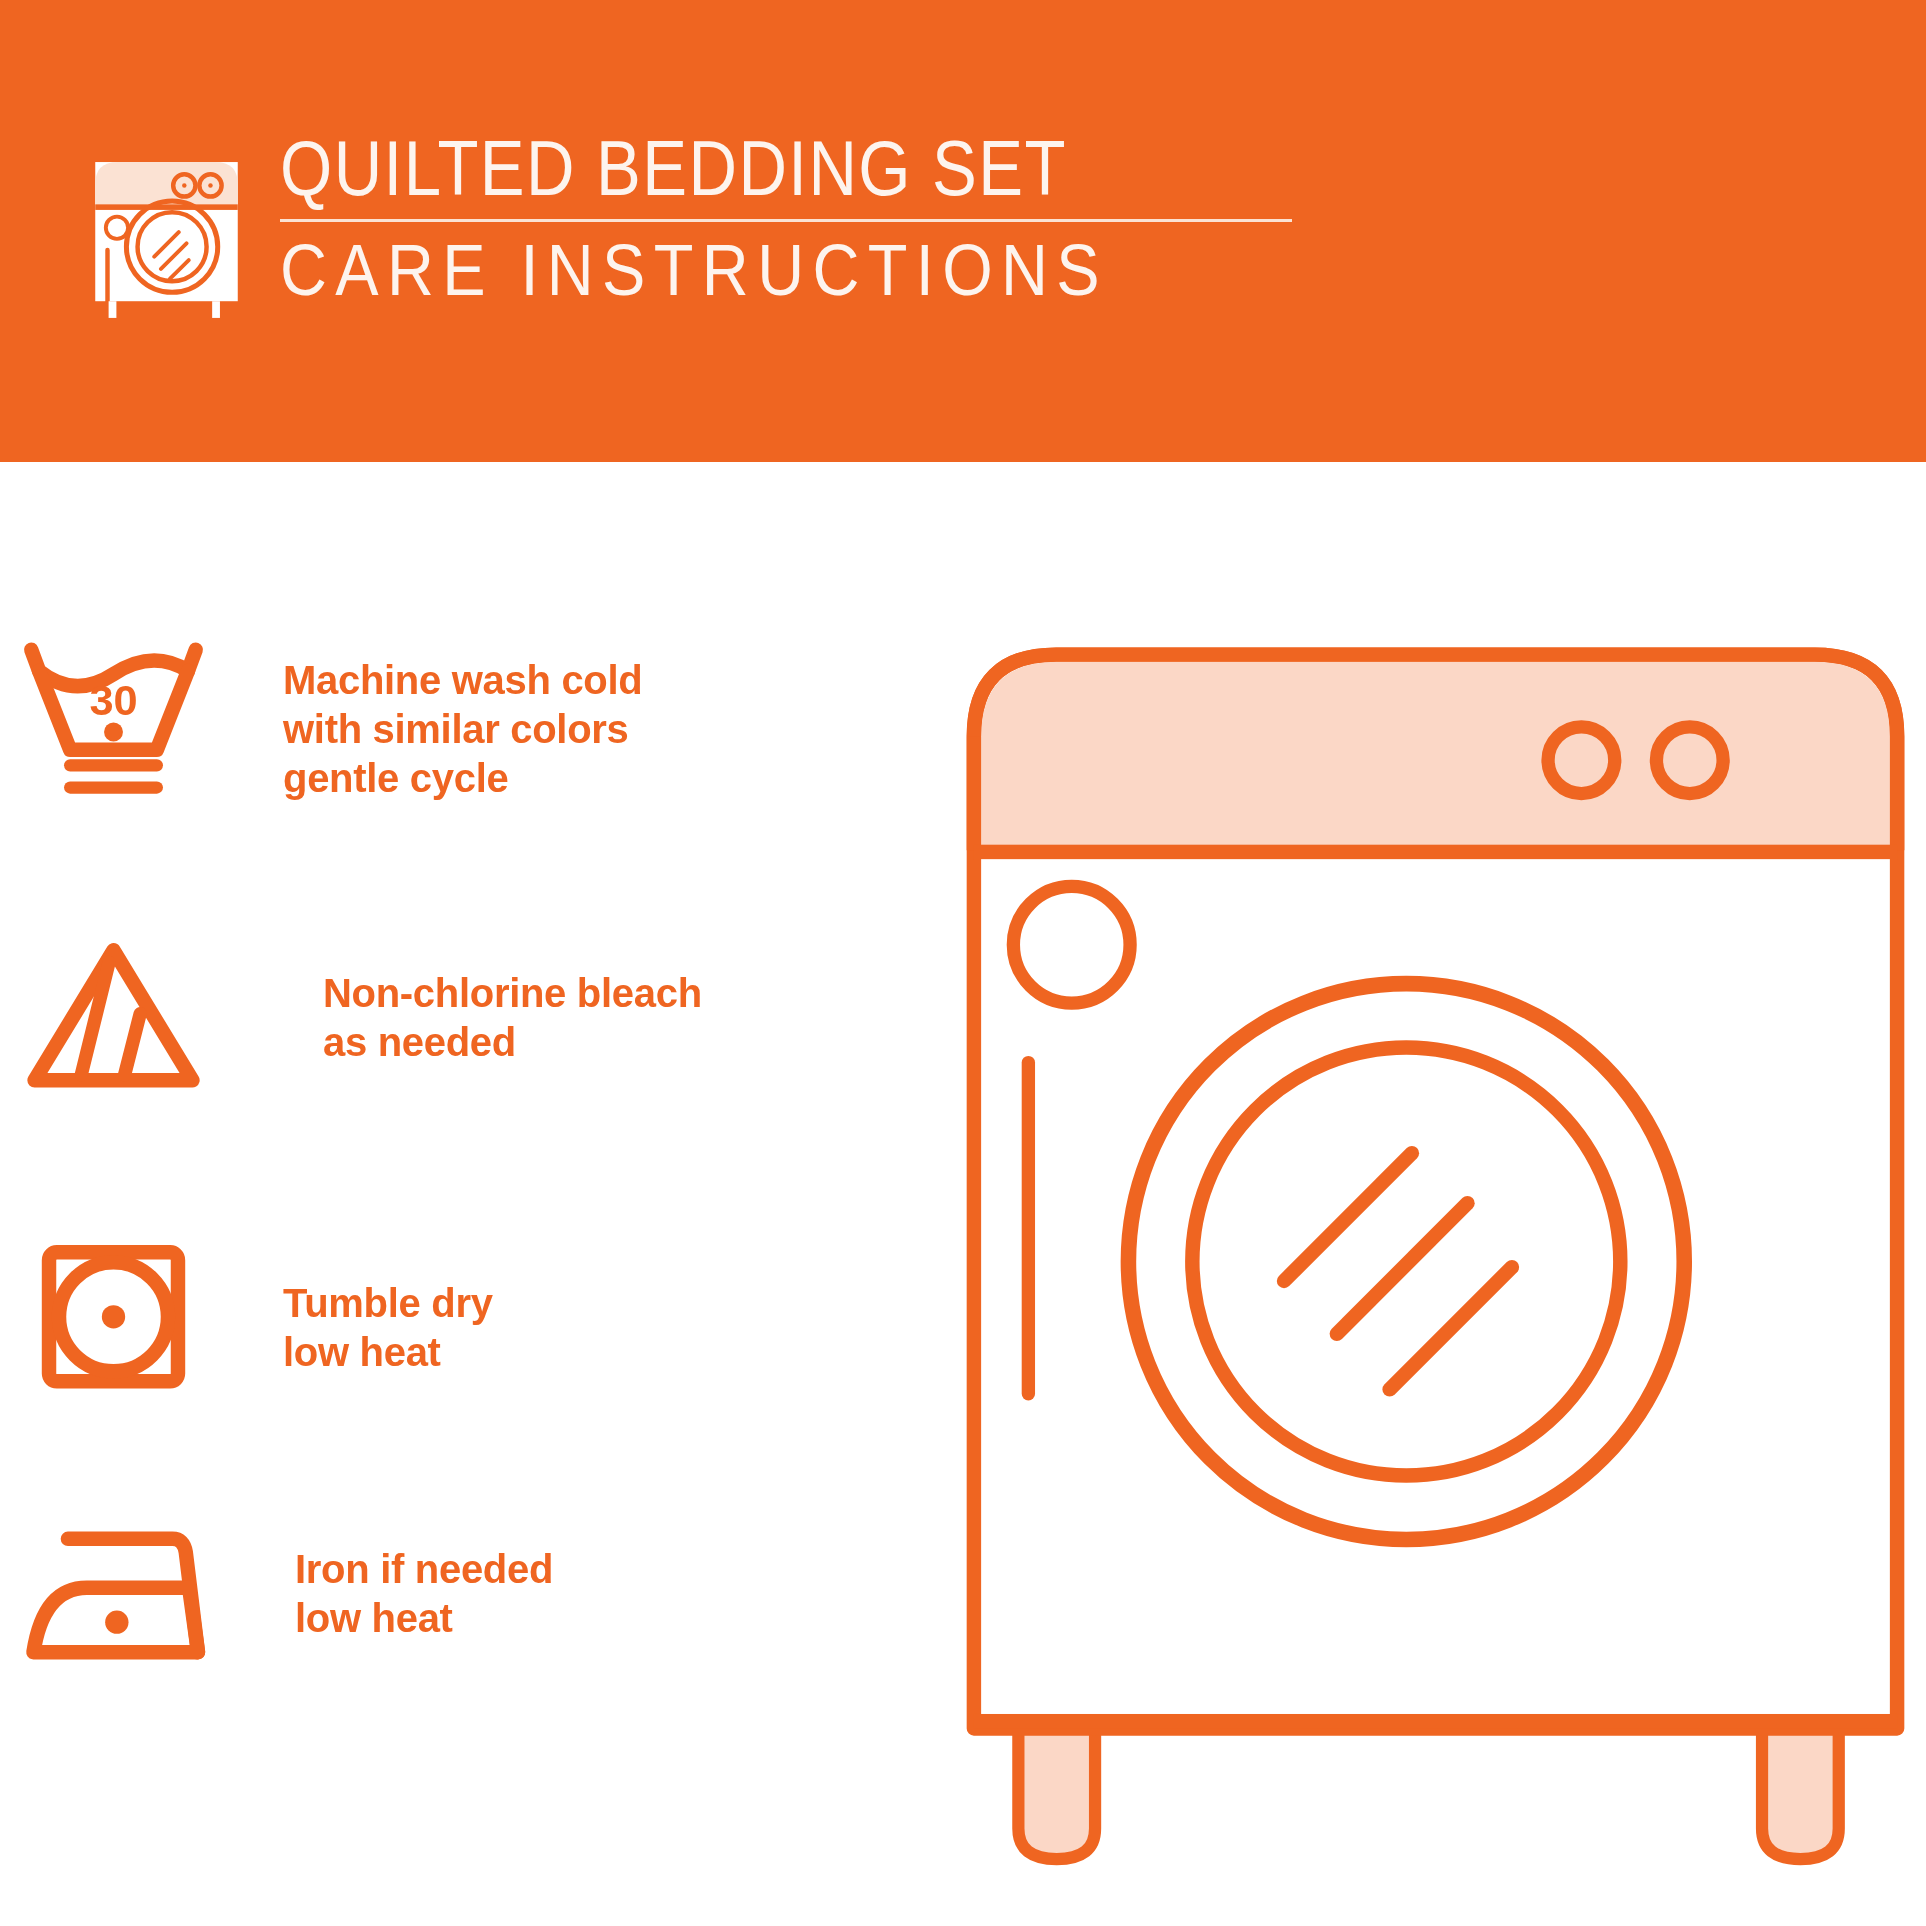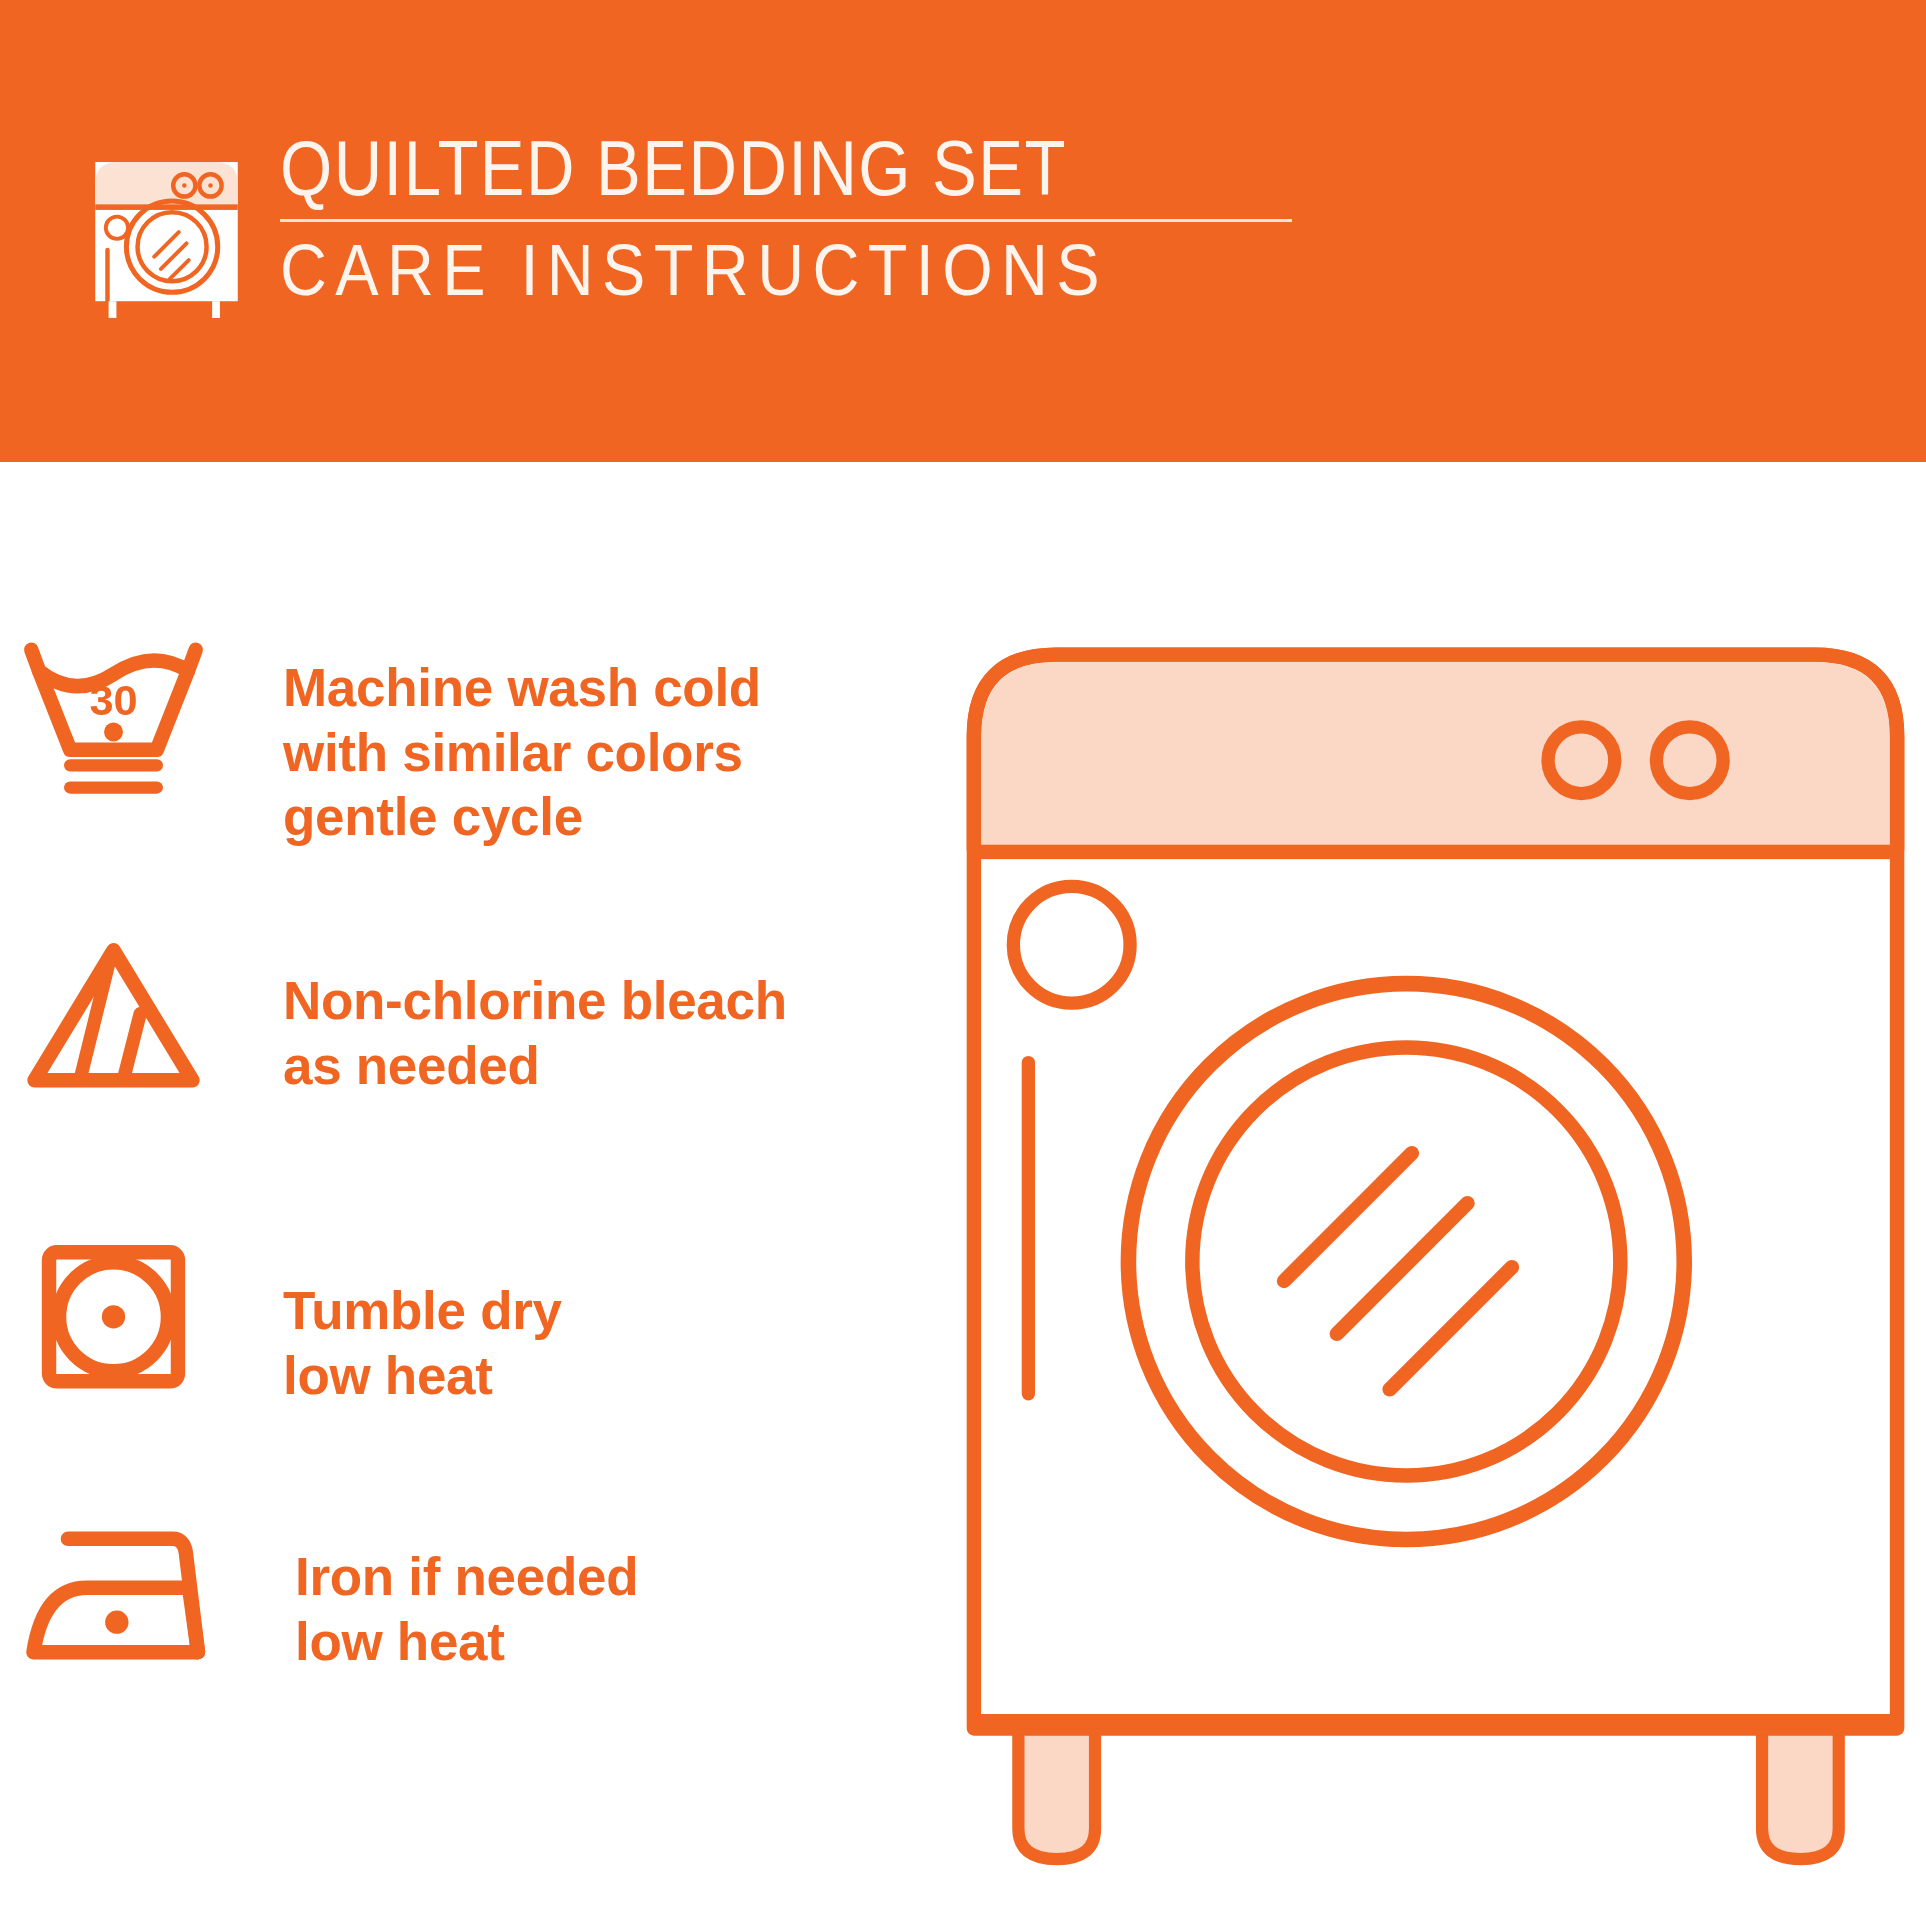--- a/index.html
+++ b/index.html
@@ -83,36 +83,36 @@
     width: 945px;
   }
   .care-item {
     position: absolute;
     left: 0;
     display: flex;
     align-items: flex-start;
     width: 945px;
   }
   .care-item.i0 { top: 0px; }
-  .care-item.i1 { top: 295px; }
+  .care-item.i1 { top: 295px; gap: 40px; }
   .care-item.i2 { top: 606px; }
   .care-item.i3 { top: 878px; gap: 12px; }
 
   .care-icon {
     width: 222px;
     flex: 0 0 auto;
     display: flex;
     justify-content: center;
     align-items: flex-start;
     padding-left: 5px;
     box-sizing: border-box;
   }
   .care-text {
     color: #ef6521;
-    font-size: 53px;
+    font-size: 40px;
     line-height: 1.22;
     font-weight: 700;
     padding-left: 61px;
     letter-spacing: -0.3px;
   }
   .care-item.i0 .care-text { padding-top: 22px; }
   .care-item.i1 .care-text { padding-top: 40px; }
   .care-item.i2 .care-text { padding-top: 39px; }
   .care-item.i3 .care-text { padding-top: 33px; }
 

